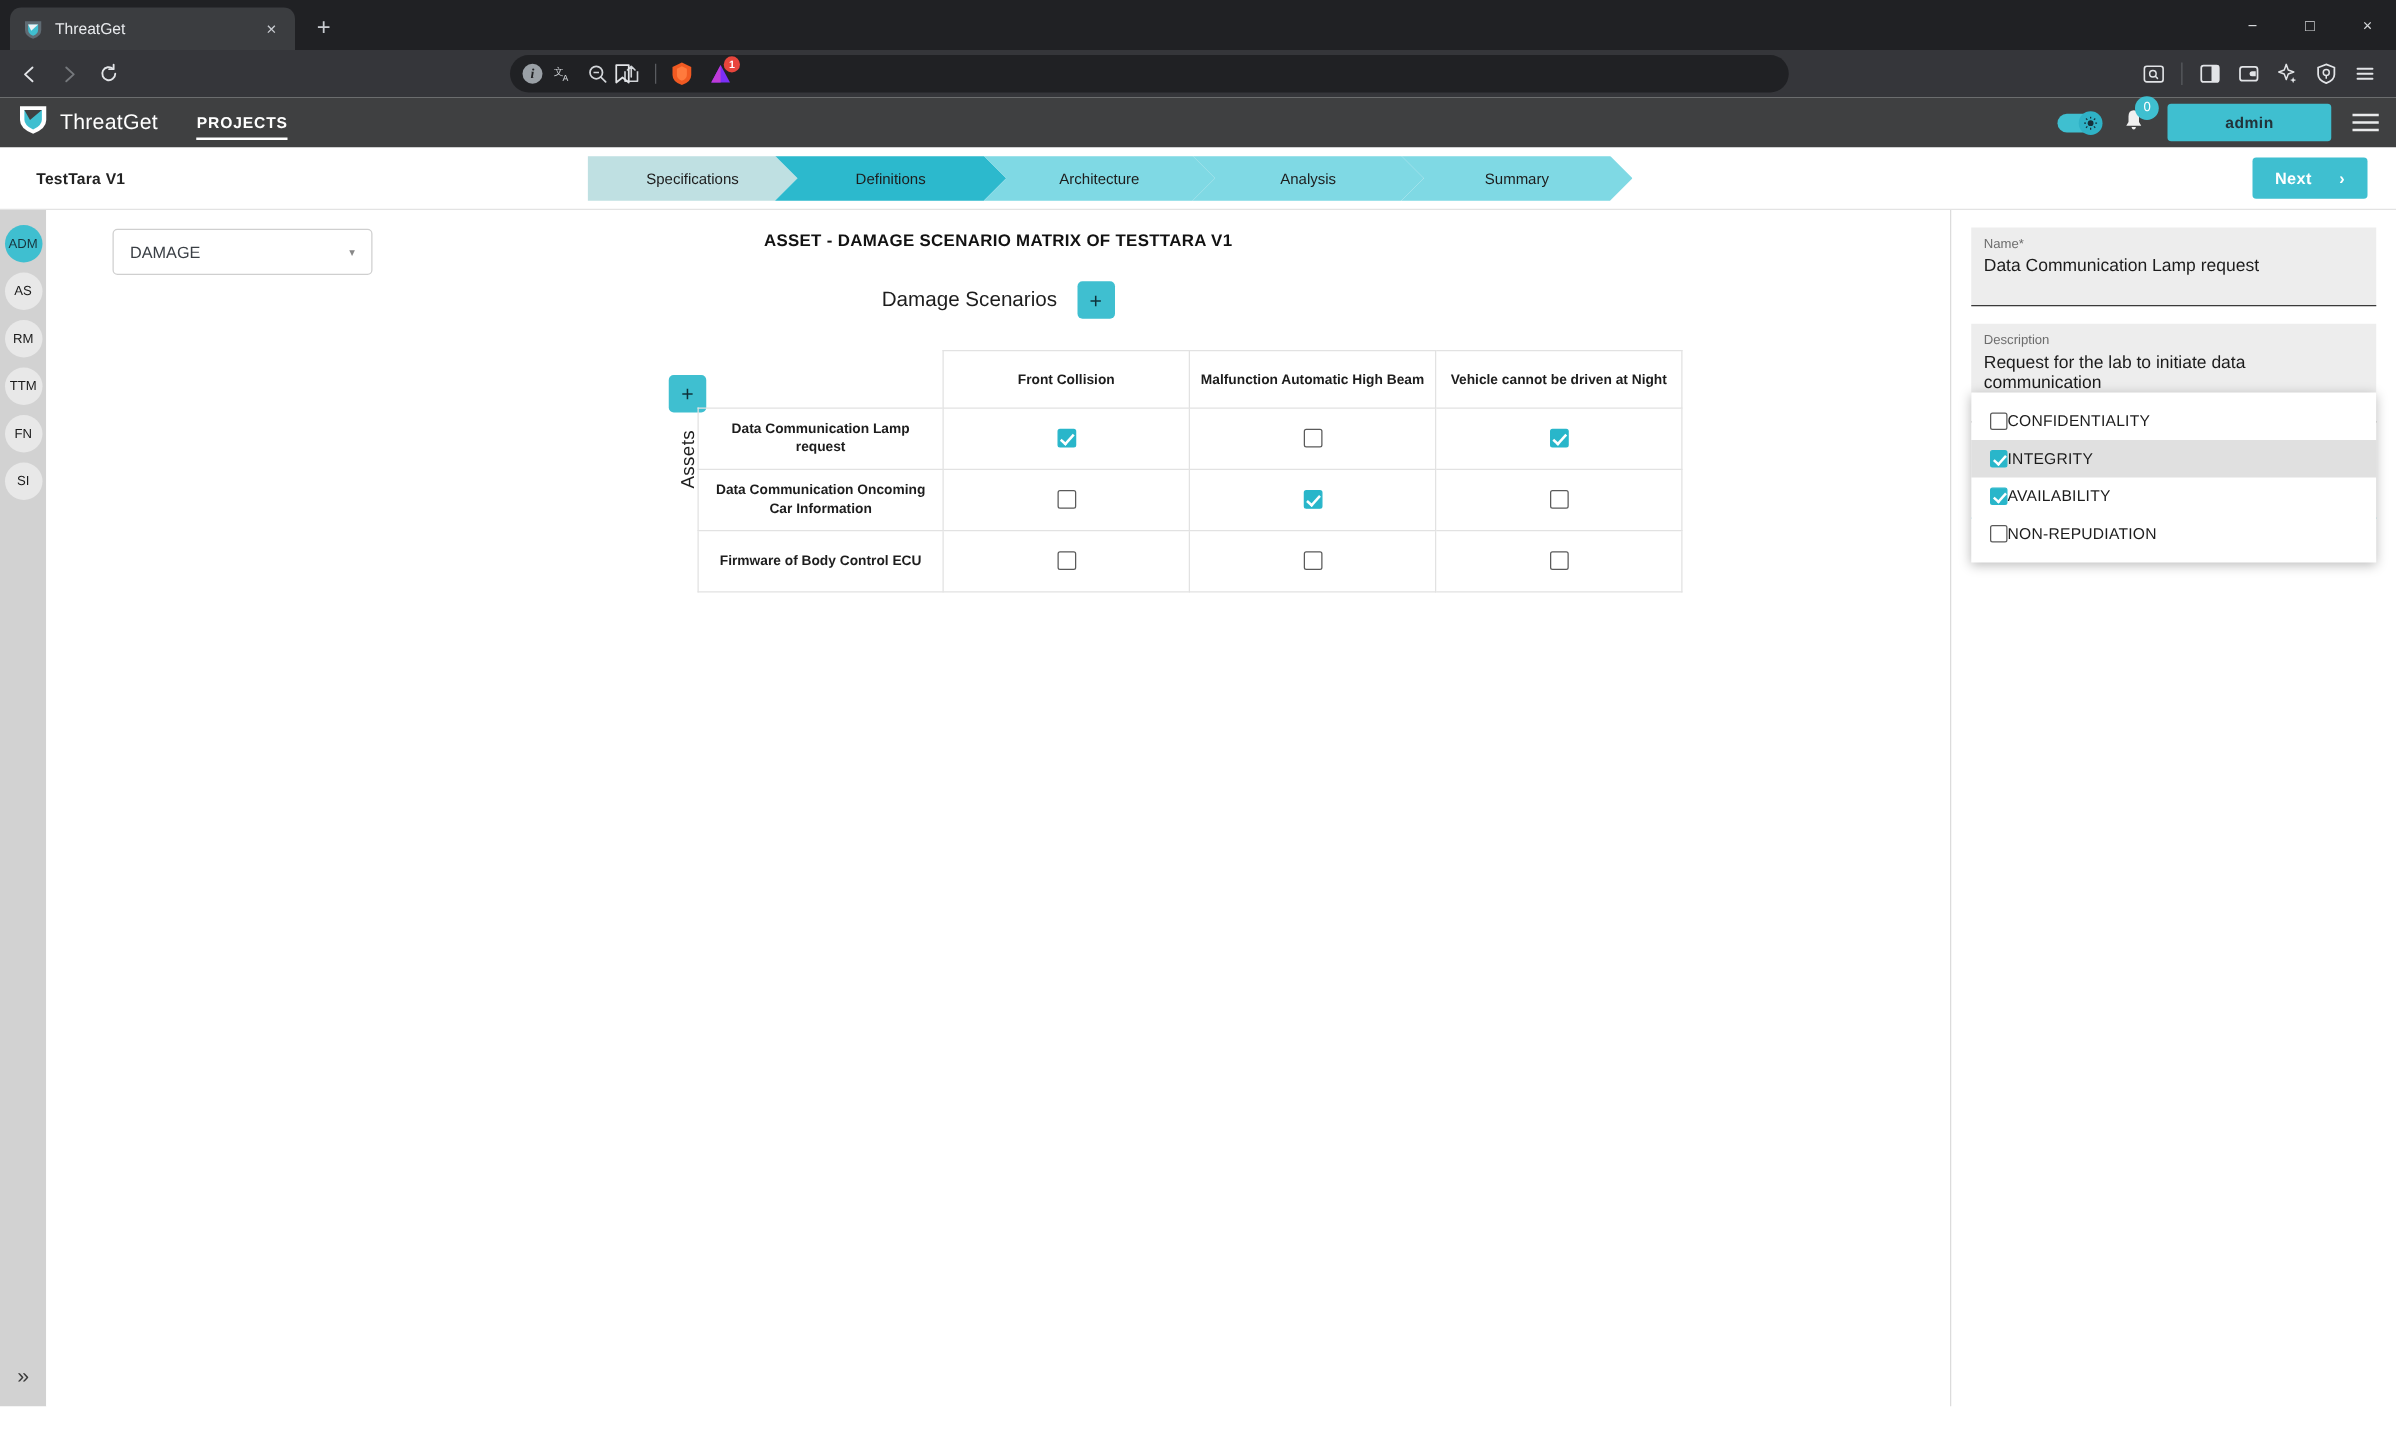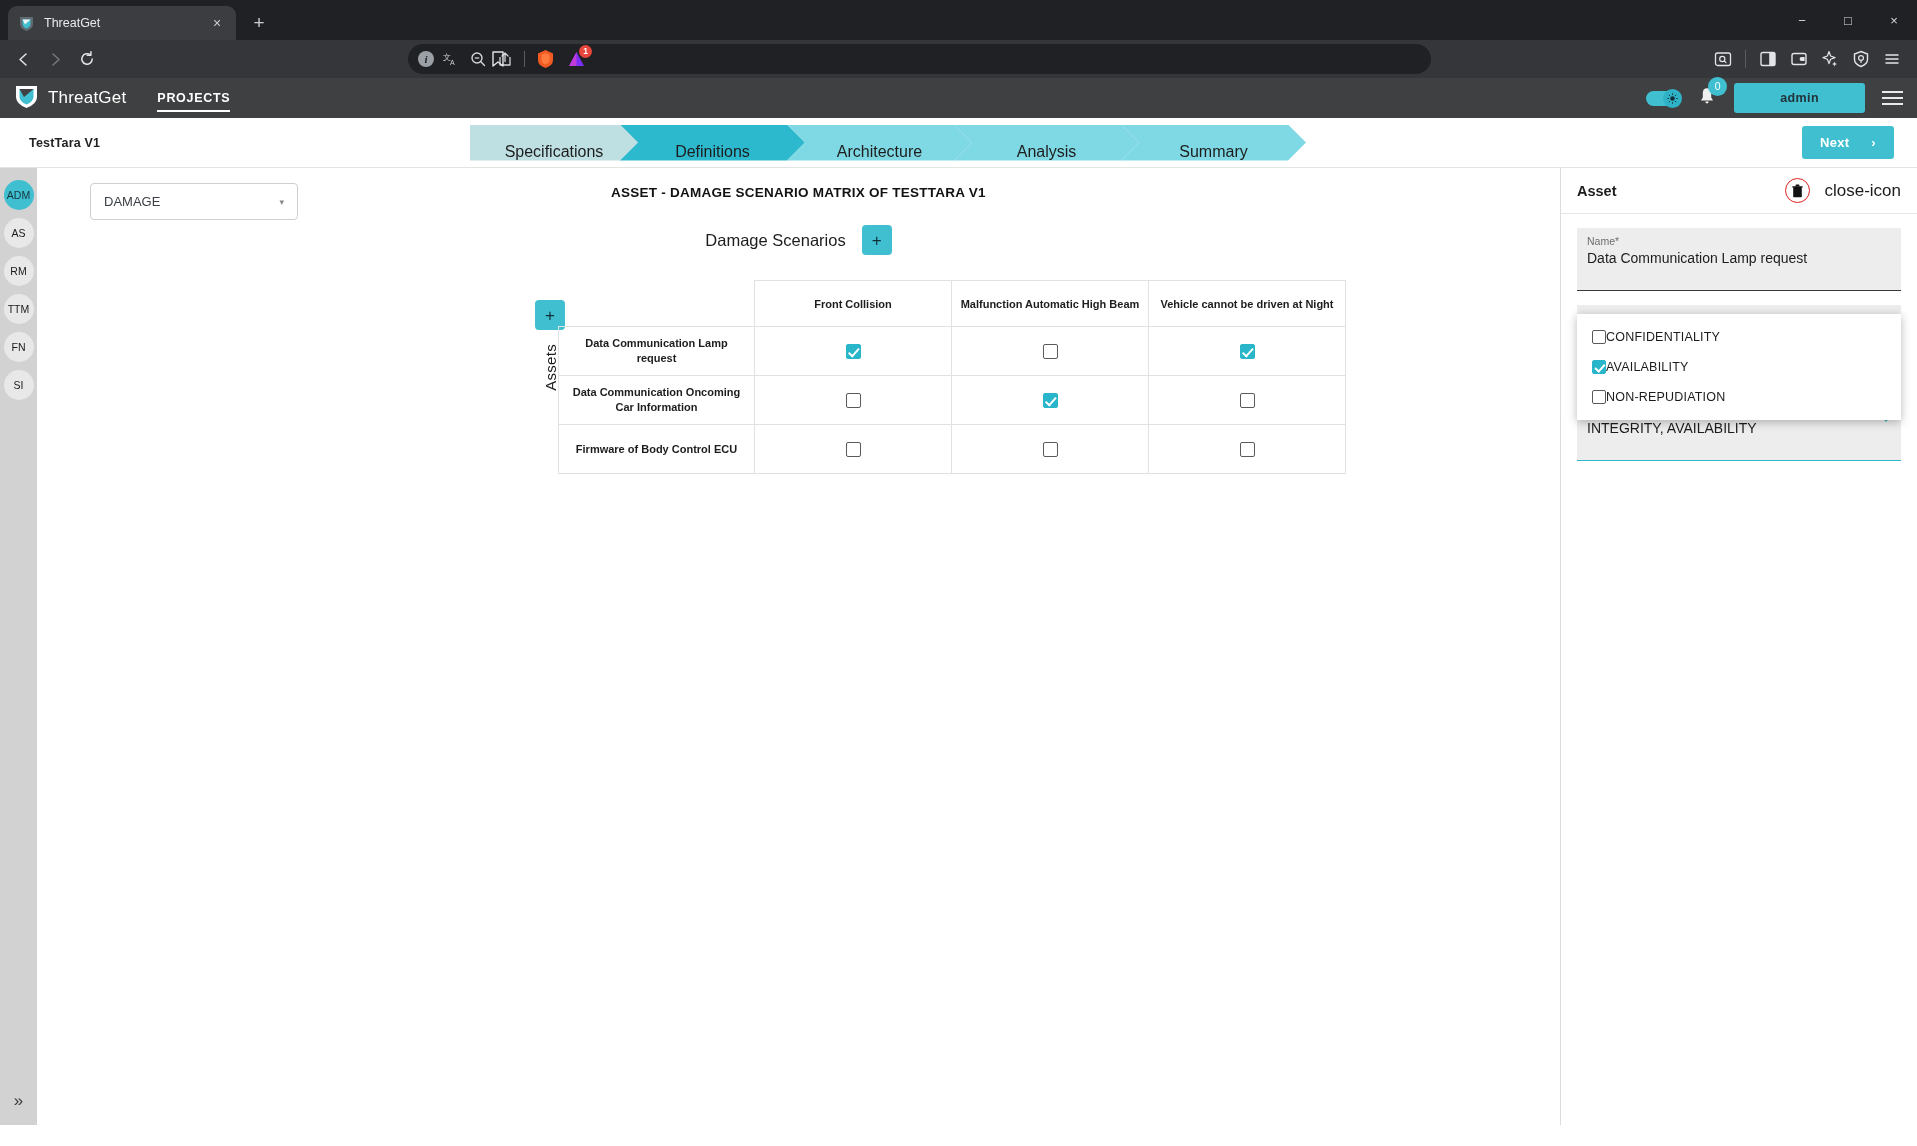--- a/index.html
+++ b/index.html
@@ -120,22 +120,22 @@
   .stepper-bar {
     height: 50px; background: #ffffff; border-bottom: 1px solid #e3e3e3;
     display: flex; align-items: center; position: relative;
   }
   .proj-name {
     font-size: 12.5px; font-weight: bold; color: #222; margin-left: 29px;
     letter-spacing: .2px; width: 350px;
   }
   .steps { display: flex; align-items: center; position: absolute; left: 470px; }
   .step {
-    height: 36px; display: flex; align-items: flex-end; justify-content: center;
-    font-size: 16px; color: #1d1d1d; padding: 0 10px; position: relative;
+    height: 36px; display: flex; align-items: center; justify-content: center;
+    font-size: 12px; color: #1d1d1d; padding: 0 10px; position: relative;
     clip-path: polygon(0 0, calc(100% - 18px) 0, 100% 50%, calc(100% - 18px) 100%, 0 100%);
     margin-right: 4px;
   }
   .step.arrowed {
     clip-path: polygon(0 0, calc(100% - 18px) 0, 100% 50%, calc(100% - 18px) 100%, 0 100%, 18px 50%);
   }
   .next-btn {
     position: absolute; right: 23px; background: #3fbfd0; color: #ffffff;
     font-size: 13px; font-weight: bold; padding: 9px 18px; border-radius: 3px;
     display: flex; align-items: center; gap: 22px; letter-spacing: .3px;
@@ -511,33 +511,20 @@
             <th class="row-head">Firmware of Body Control ECU</th>
             <td class="cell"><span class="cb"></span></td>
             <td class="cell"><span class="cb"></span></td>
             <td class="cell"><span class="cb"></span></td>
           </tr>
         </tbody>
       </table>
     </div>
 
     <div class="right-panel">
-      <div class="panel-head">
-        <span class="panel-title">Asset</span>
-        <span class="panel-actions">
-          <span class="del-btn">
-            <svg width="11" height="14" viewBox="0 0 11 14">
-              <rect x="1.2" y="3" width="8.6" height="10.2" rx="0.8" fill="#111"></rect>
-              <rect x="3.6" y="0.6" width="3.8" height="1.9" rx="0.5" fill="#111"></rect>
-              <rect x="0.2" y="2.2" width="10.6" height="1.4" rx="0.5" fill="#111"></rect>
-            </svg>
-          </span>
-          <span class="close-x">close-icon</span>
-        </span>
-      </div>
 
       <div class="field">
         <div class="field-label">Name*</div>
         <div class="field-value">Data Communication Lamp request</div>
       </div>
 
       <div class="field">
         <div class="field-label">Description</div>
         <div class="field-value">Request for the lab to initiate data communication</div>
       </div>
@@ -545,20 +532,24 @@
       <div class="field focused sel">
         <div class="field-label">Security Attributes*</div>
         <div class="field-value">INTEGRITY, AVAILABILITY</div>
         <span class="sel-caret"></span>
       </div>
 
       <div class="dropdown">
         <div class="opt">
           <span class="cb"></span>
           <span>CONFIDENTIALITY</span>
+        </div>
+        <div class="opt hover">
+          <span class="cb on"></span>
+          <span>INTEGRITY</span>
         </div>
         <div class="opt">
           <span class="cb on"></span>
           <span>AVAILABILITY</span>
         </div>
         <div class="opt">
           <span class="cb"></span>
           <span>NON-REPUDIATION</span>
         </div>
       </div>

